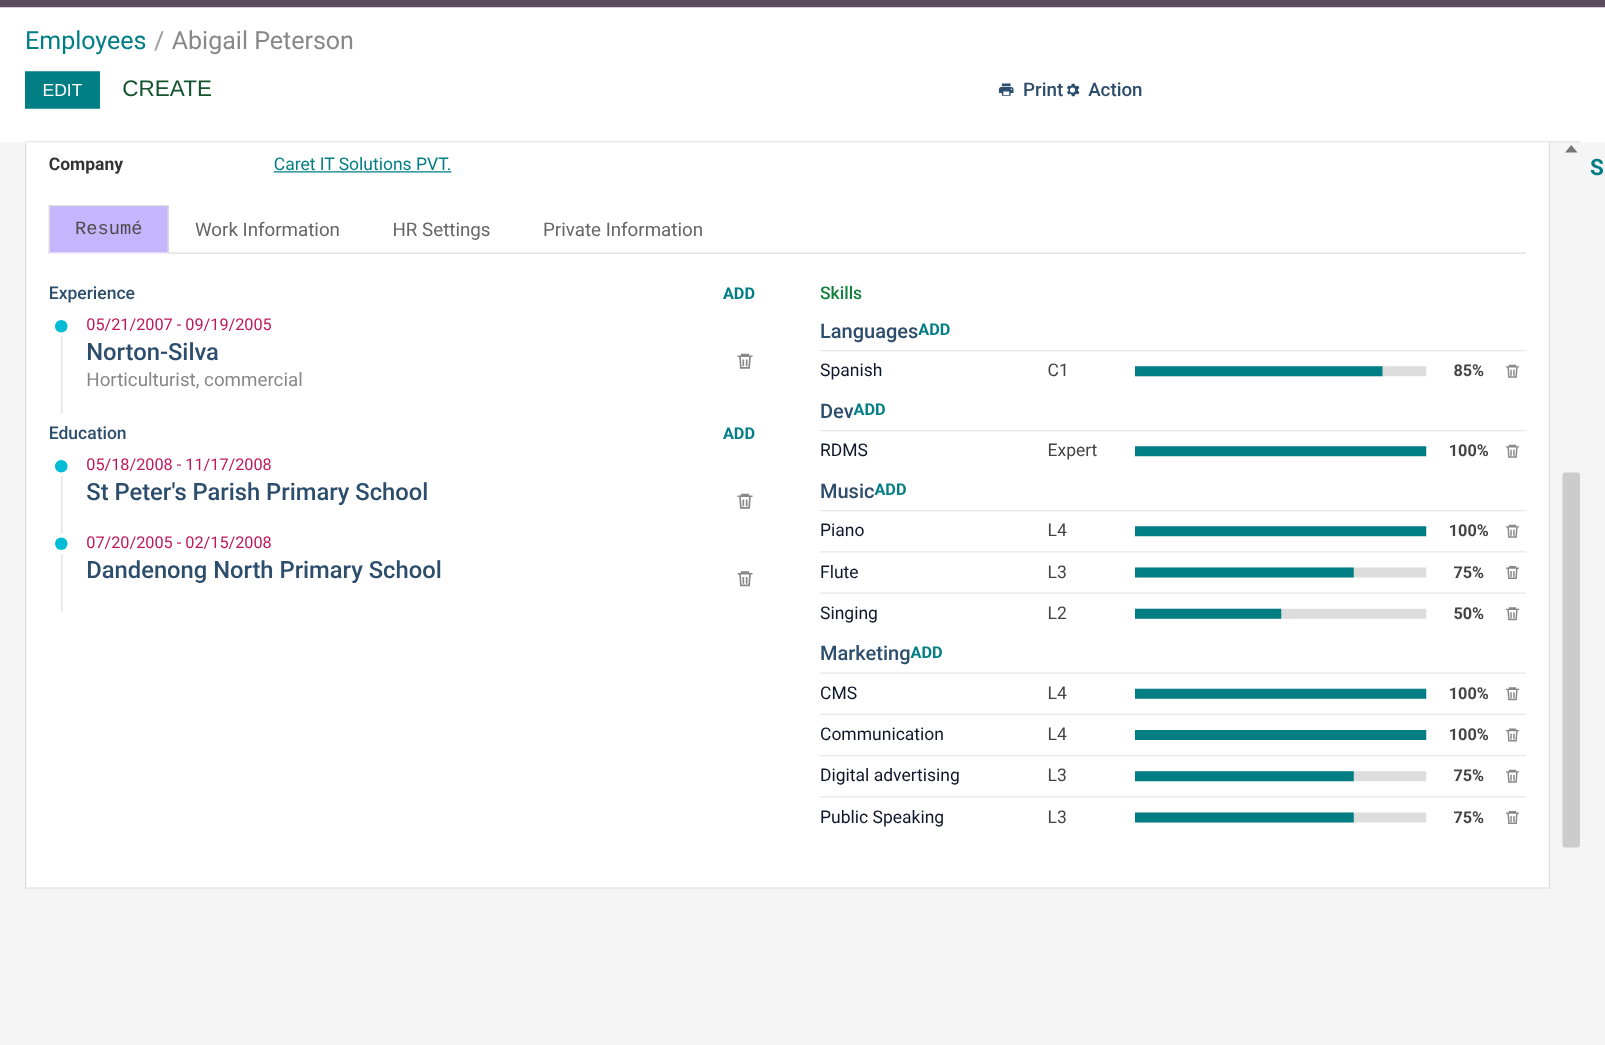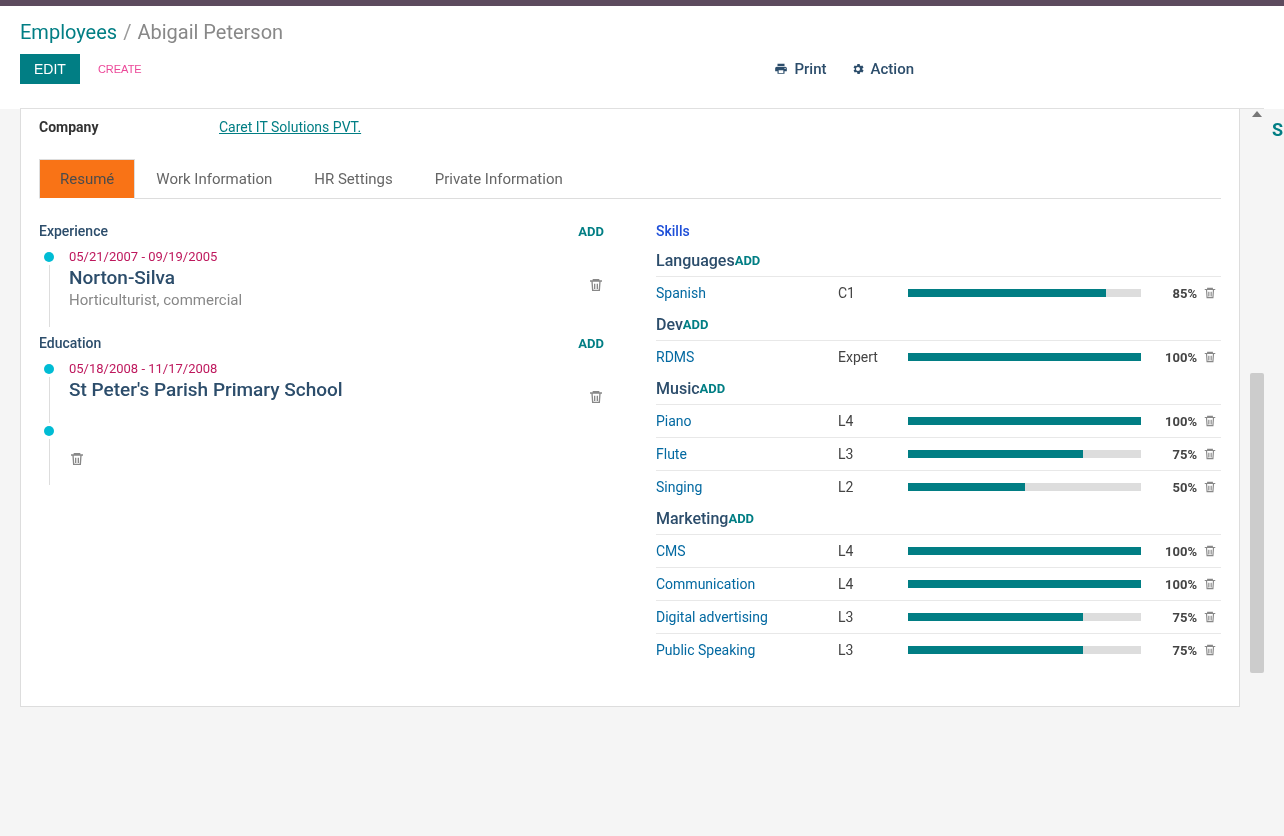--- a/index.html
+++ b/index.html
@@ -42,33 +42,32 @@
     color: #fff;
     border: none;
     padding: 7px 14px;
     font-size: 14px;
     font-weight: 500;
     cursor: pointer;
     text-transform: uppercase;
   }
   .btn-secondary {
     background: transparent;
-    color: #ec4899;
+    color: #14532d;
     border: none;
     padding: 7px 14px;
-    font-size: 11px;
+    font-size: 18px;
     font-weight: 500;
     cursor: pointer;
     text-transform: uppercase;
     margin-left: 4px;
   }
   .toolbar-right {
     margin-left: auto;
     display: flex;
-    gap: 24px;
     padding-right: 350px;
   }
   .toolbar-action {
     color: #2c4d6b;
     cursor: pointer;
     display: flex;
     align-items: center;
     gap: 6px;
     font-weight: 500;
     font-size: 15px;
@@ -123,21 +122,22 @@
     border-bottom: none;
     cursor: pointer;
     color: #666;
     font-size: 15px;
     margin-bottom: -1px;
   }
   .tab.active {
     border-color: #ddd;
     border-bottom: 1px solid #fff;
     color: #4c4c4c;
-    background: #f97316;
+    background: #c4b5fd;
+    font-family: Liberation Mono, monospace;
   }
 
   .main-columns {
     display: flex;
     gap: 52px;
   }
   .col-left { flex: 1 1 50%; }
   .col-right { flex: 1 1 50%; }
 
   .section-header {
@@ -208,21 +208,21 @@
     margin-top: 28px;
   }
   .trash-icon-sm {
     color: #888;
     cursor: pointer;
     width: 14px;
     height: 14px;
   }
 
   .skills-title {
-    color: #1d4ed8;
+    color: #15803d;
     font-size: 14px;
     font-weight: 500;
     margin-bottom: 12px;
   }
 
   .skill-group-header {
     display: flex;
     align-items: center;
     margin-top: 6px;
     margin-bottom: 6px;
@@ -231,38 +231,38 @@
     color: #2c4d6b;
     font-size: 16px;
     font-weight: 500;
   }
   .skill-row {
     display: flex;
     align-items: center;
     padding: 8px 0;
     border-top: 1px solid #e8e8e8;
   }
-  .skill-name { flex: 0 0 182px; color: #0369a1; }
+  .skill-name { flex: 0 0 182px; color: #0f172a; }
   .skill-level { flex: 0 0 70px; color: #444; }
   .skill-bar-wrap { flex: 1; padding-right: 12px; }
   .skill-bar {
     height: 8px;
     background: #ddd;
     position: relative;
   }
   .skill-bar-fill {
     height: 100%;
     background: #017e84;
   }
   .skill-pct {
     flex: 0 0 44px;
     font-weight: 700;
     color: #444;
     font-size: 13px;
-    text-align: right;
+    text-align: center;
   }
   .skill-trash { flex: 0 0 24px; text-align: right; padding-left: 6px;}
 
   .icon-print, .icon-gear {
     display: inline-block;
   }
   svg { display: block; }
 
   .right-rail {
     position: absolute;
@@ -380,20 +380,24 @@
                 <span>
                   <svg class="trash-icon" viewBox="0 0 24 24" fill="none" stroke="currentColor" stroke-width="2">
                     <path d="M3 6h18M8 6V4h8v2M6 6l1 14h10l1-14M10 10v8M14 10v8"></path>
                   </svg>
                 </span>
               </div>
             </div>
             <div class="timeline-item">
               <div class="timeline-dot"></div>
               <div class="item-row">
+                <div>
+                  <div class="timeline-date">07/20/2005 - 02/15/2008</div>
+                  <div class="timeline-title">Dandenong North Primary School</div>
+                </div>
                 <span>
                   <svg class="trash-icon" viewBox="0 0 24 24" fill="none" stroke="currentColor" stroke-width="2">
                     <path d="M3 6h18M8 6V4h8v2M6 6l1 14h10l1-14M10 10v8M14 10v8"></path>
                   </svg>
                 </span>
               </div>
             </div>
           </div>
 
       </div>

